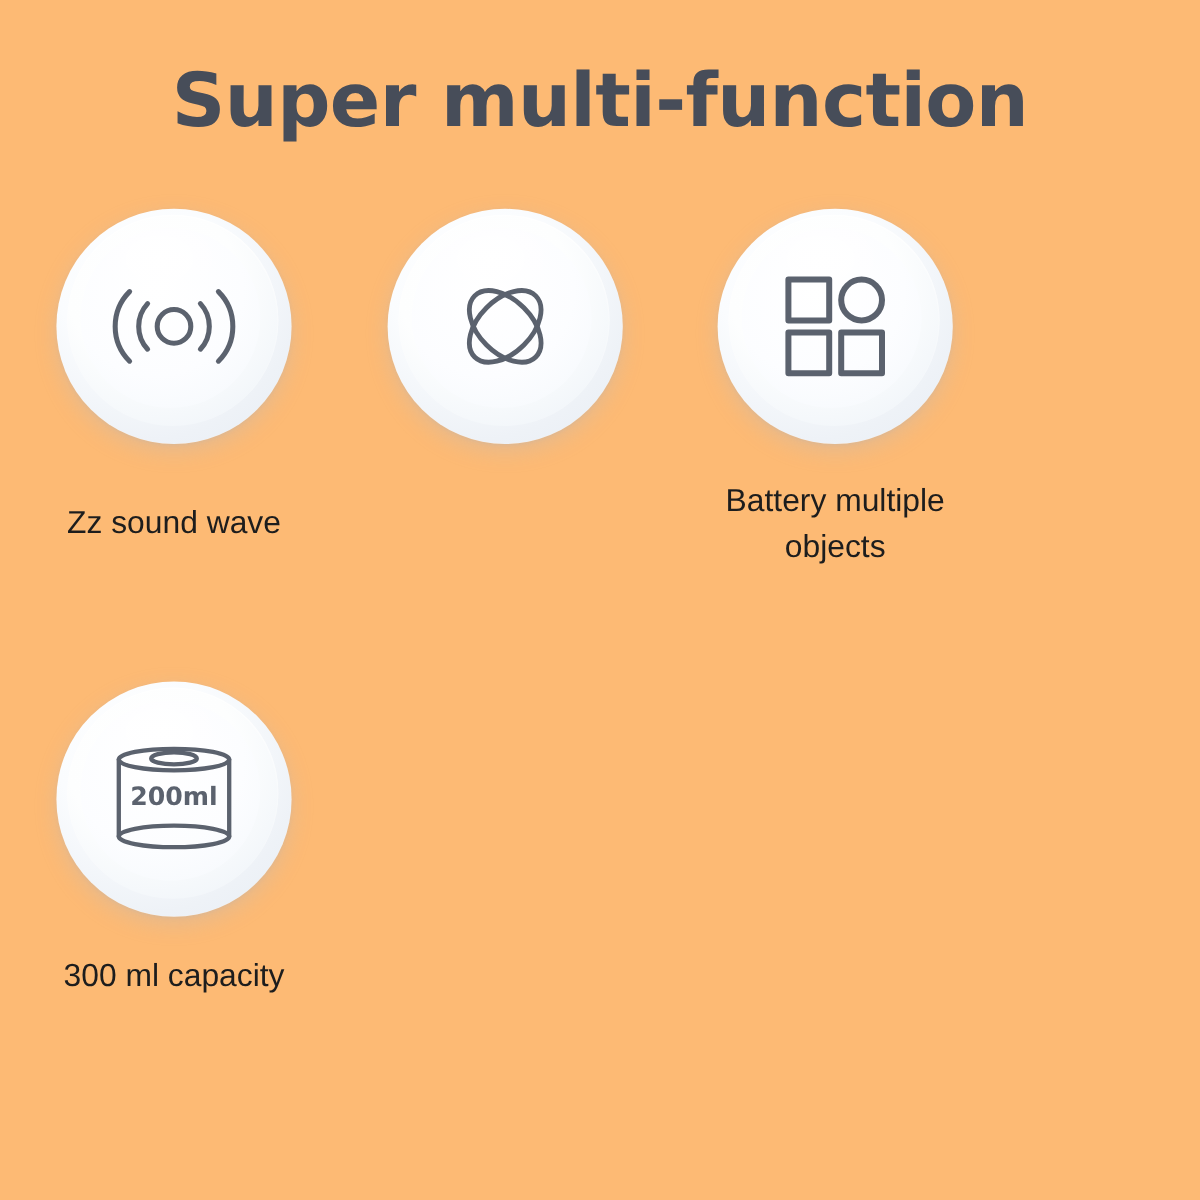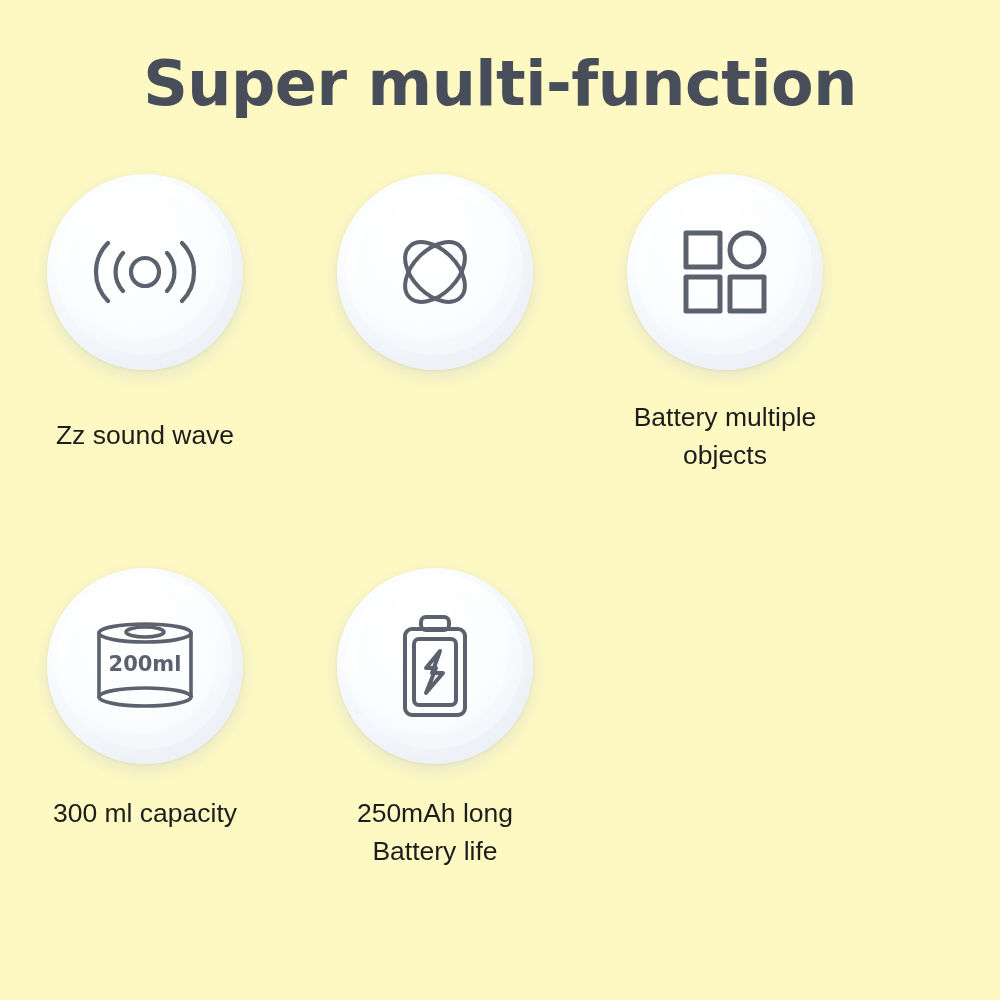--- a/index.html
+++ b/index.html
@@ -12,21 +12,21 @@
     height: 1000px;
     overflow: hidden;
     font-family: "Liberation Sans", sans-serif;
     -webkit-font-smoothing: antialiased;
   }
 
   .page {
     position: relative;
     width: 1000px;
     height: 1000px;
-    background: #fef9c3;
+    background: #fdba74;
   }
 
   
   .title {
     position: absolute;
     top: 48px;
     left: 0;
     width: 1000px;
     text-align: center;
     font-family: "DejaVu Sans", sans-serif;
@@ -229,34 +229,16 @@
             <ellipse class="ico-stroke" cx="54" cy="16" rx="46" ry="9" stroke-width="3.6"></ellipse>
             <ellipse class="ico-stroke" cx="54" cy="80" rx="46" ry="9" stroke-width="3.6"></ellipse>
             <ellipse class="ico-stroke" cx="54" cy="15" rx="19" ry="5" stroke-width="3.6"></ellipse>
             <text class="ico-text" x="54" y="54" text-anchor="middle">200ml</text>
           </svg>
         </div>
       </div>
       <div class="caption single">300 ml capacity</div>
     </div>
 
-    <div class="cell r2">
-      <div class="disc">
-        <div class="outer"></div>
-        <div class="mid"></div>
-        <div class="inner"></div>
-        <div class="gloss"></div>
-        <div class="glyph">
-          <svg width="72" height="102" viewBox="0 0 72 102" aria-hidden="true">
-            <rect class="ico-stroke" x="22" y="2" width="28" height="13" rx="5" stroke-width="4"></rect>
-            <rect class="ico-stroke" x="6" y="14" width="60" height="86" rx="7" stroke-width="4"></rect>
-            <rect class="ico-stroke" x="15" y="24" width="42" height="66" rx="5" stroke-width="4"></rect>
-            <path class="ico-stroke" stroke-width="4" d="M41 36 L27 53 L37 53 L27 78 L44 58 L33 58 Z"></path>
-          </svg>
-        </div>
-      </div>
-      <div class="caption">250mAh long
-Battery life</div>
-    </div>
 
 
   </div>
 </div>
 
 </body></html>

